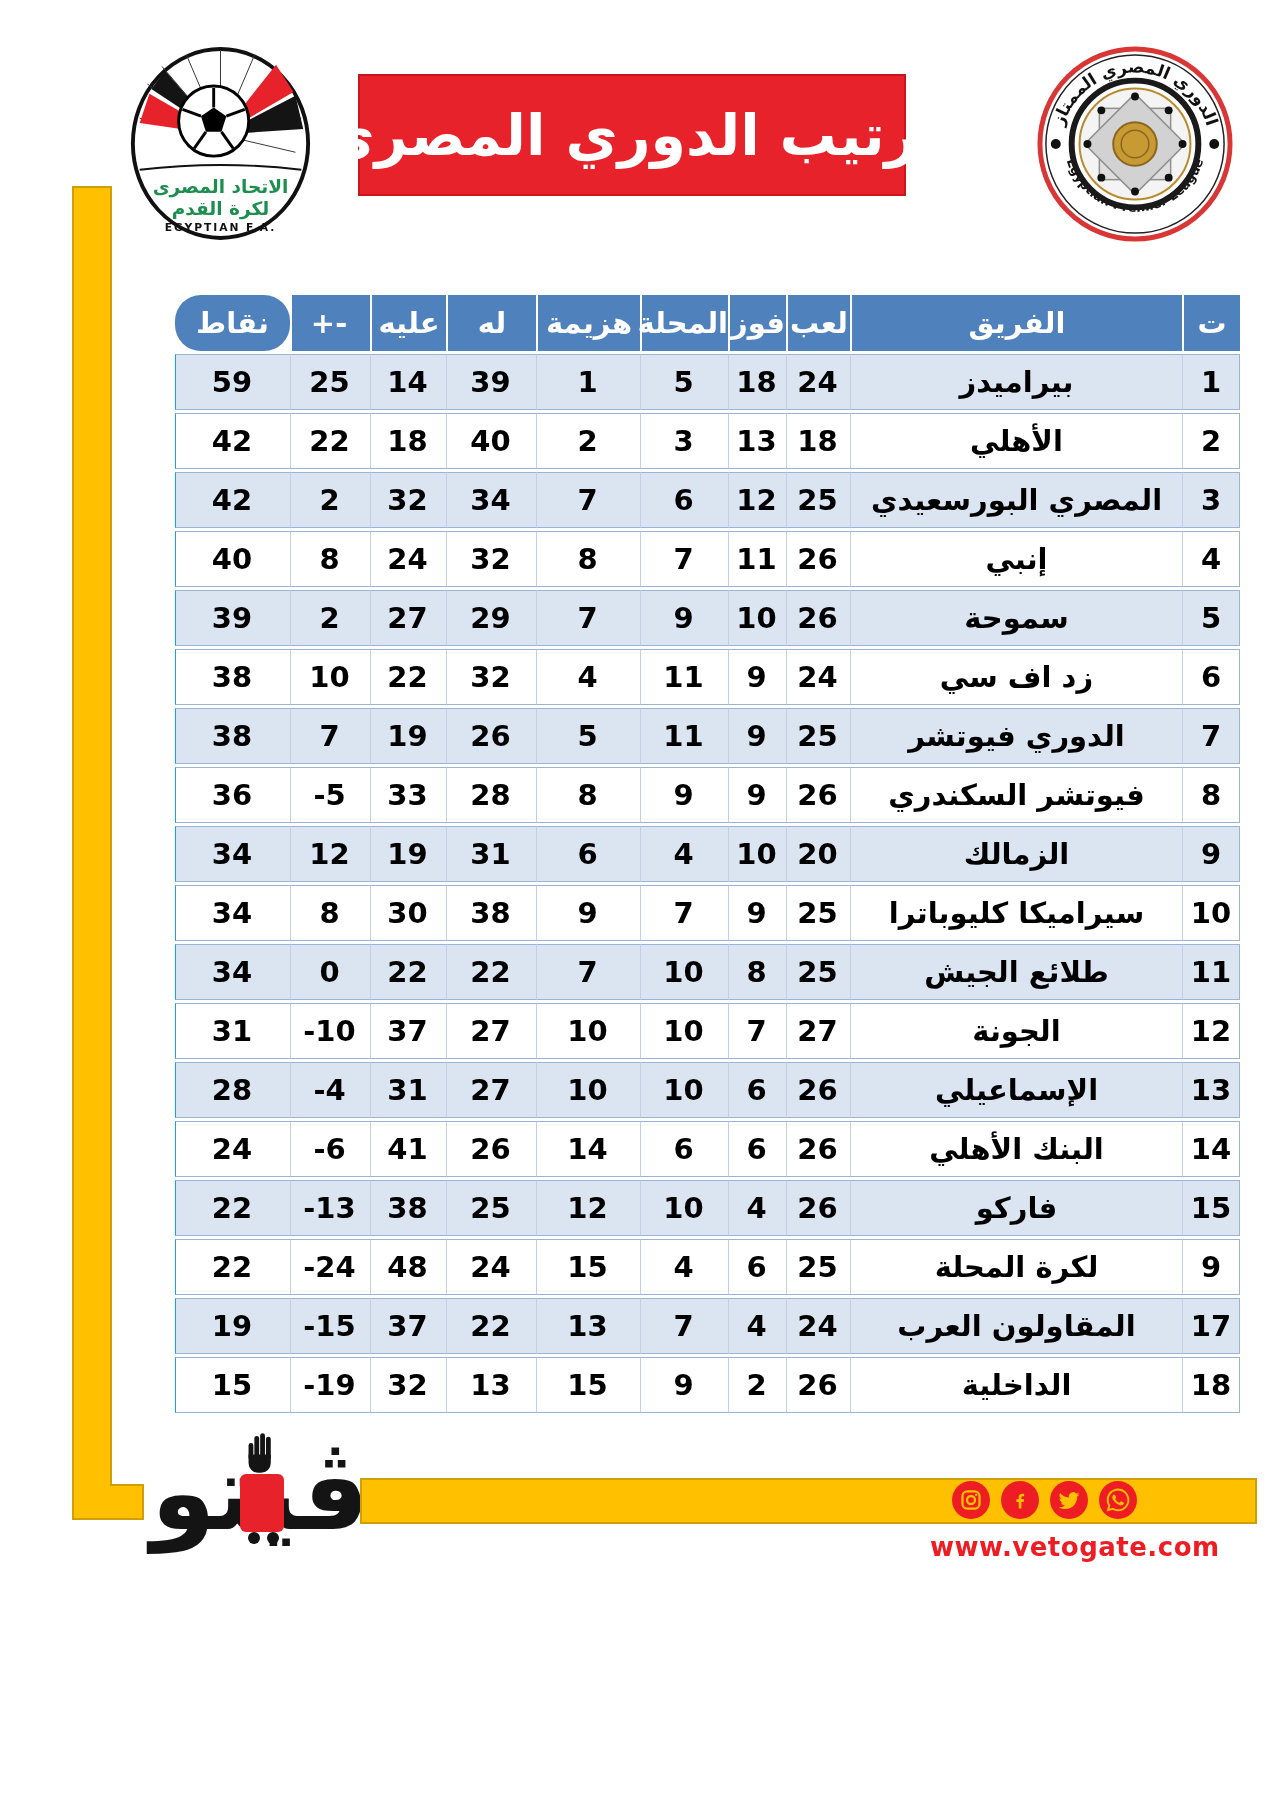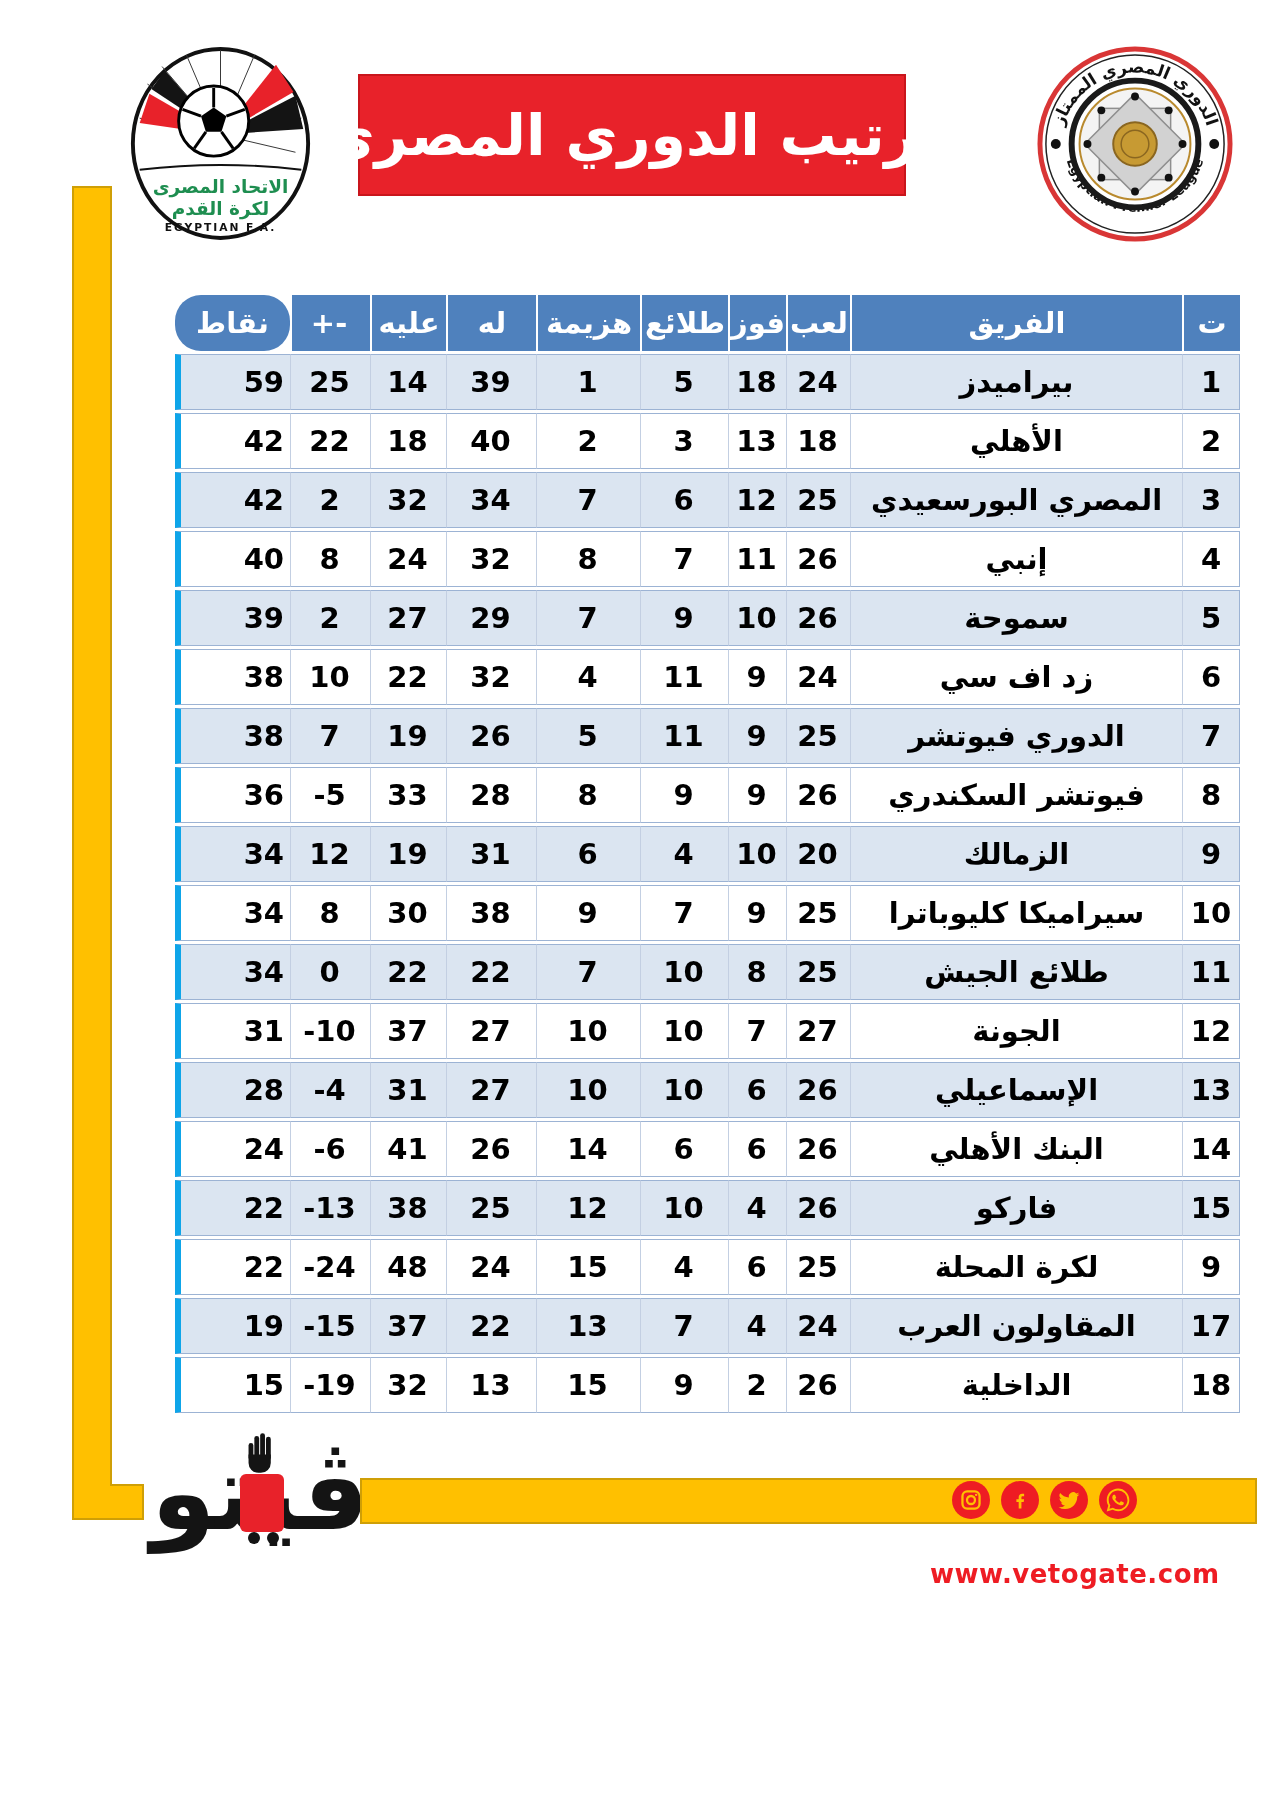--- a/index.html
+++ b/index.html
@@ -26,35 +26,35 @@
     table-layout:fixed;border-collapse:separate;border-spacing:0 3px;direction:rtl;}
   table.standings th{
     background:#4f81bd;color:#fff;font-size:29px;font-weight:bold;height:56px;
     text-align:center;vertical-align:middle;border-left:2px solid #ffffff;padding:0;}
   table.standings th:last-child{border-left:none;border-radius:26px;}
   table.standings td{
     background:#ffffff;color:#000;font-size:29px;font-weight:bold;height:54px;
     text-align:center;vertical-align:middle;padding:0;
     border-top:1px solid #9cb3d4;border-bottom:1px solid #9cb3d4;
     border-left:1px solid #c3cfe2;}
-  table.standings td:last-child{border-left:6px solid #0ea5e9;text-align:right;}
+  table.standings td:last-child{border-left:1px solid #0ea5e9;}
   table.standings td:first-child{border-right:1px solid #9cb3d4;}
   table.standings tr.striped td{background:#dbe5f1;}
   .ltr{direction:ltr;}
   
   .veto-logo{position:absolute;left:148px;top:1434px;width:224px;height:126px;text-align:center;}
   .veto-text{font-size:104px;font-weight:bold;color:#141414;line-height:118px;direction:rtl;}
   .veto-red{position:absolute;left:92px;top:40px;width:44px;height:58px;background:#e8222a;border-radius:6px;}
   .veto-hand{position:absolute;left:97px;top:-4px;width:34px;height:46px;}
   .veto-dots{position:absolute;left:96px;top:98px;width:38px;height:14px;display:flex;justify-content:space-around;}
   .veto-dots i{width:12px;height:12px;background:#141414;border-radius:50%;}
   .social{position:absolute;left:952px;top:1481px;display:flex;gap:11px;}
   .social svg{width:38px;height:38px;display:block;}
   .website{position:absolute;left:930px;top:1532px;width:340px;color:#ee1c23;
-    font-size:26px;font-weight:bold;letter-spacing:.5px;margin-top:27px;}
+    font-size:26px;font-weight:bold;letter-spacing:.5px;}
   
   .logo-svg text{font-family:"DejaVu Sans","Liberation Sans",sans-serif;}
 </style>
 </head>
 <body>
 
 <div class="yellow-vbar"></div>
 <div class="yellow-vbar-foot"></div>
 
 <div class="fa-logo">
@@ -139,21 +139,21 @@
       <col style="width:76px">
       <col style="width:80px">
       <col style="width:115px">
   </colgroup>
   <thead>
     <tr>
       <th>ت</th>
       <th>الفريق</th>
       <th>لعب</th>
       <th>فوز</th>
-      <th>طلائع</th>
+      <th>المحلة</th>
       <th>هزيمة</th>
       <th>له</th>
       <th>عليه</th>
       <th class="ltr">+-</th>
       <th>نقاط</th>
     </tr>
   </thead>
   <tbody id="standings-body">
       <tr class="striped">
     <td class="rank num ltr">1</td>

